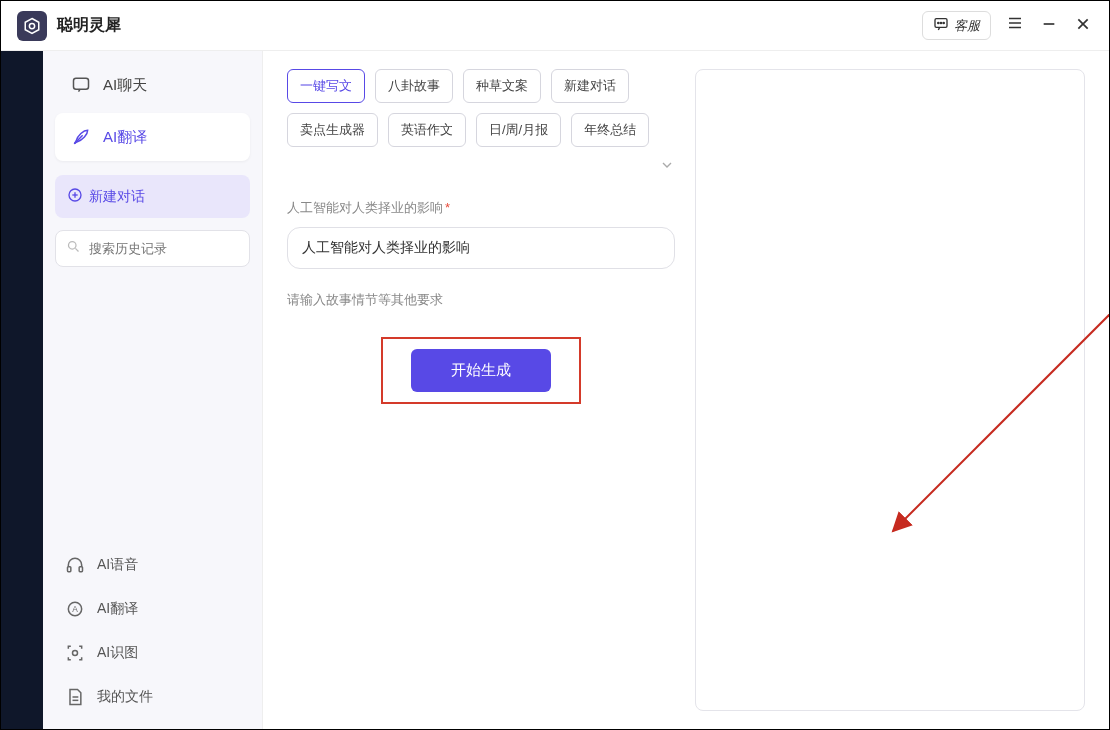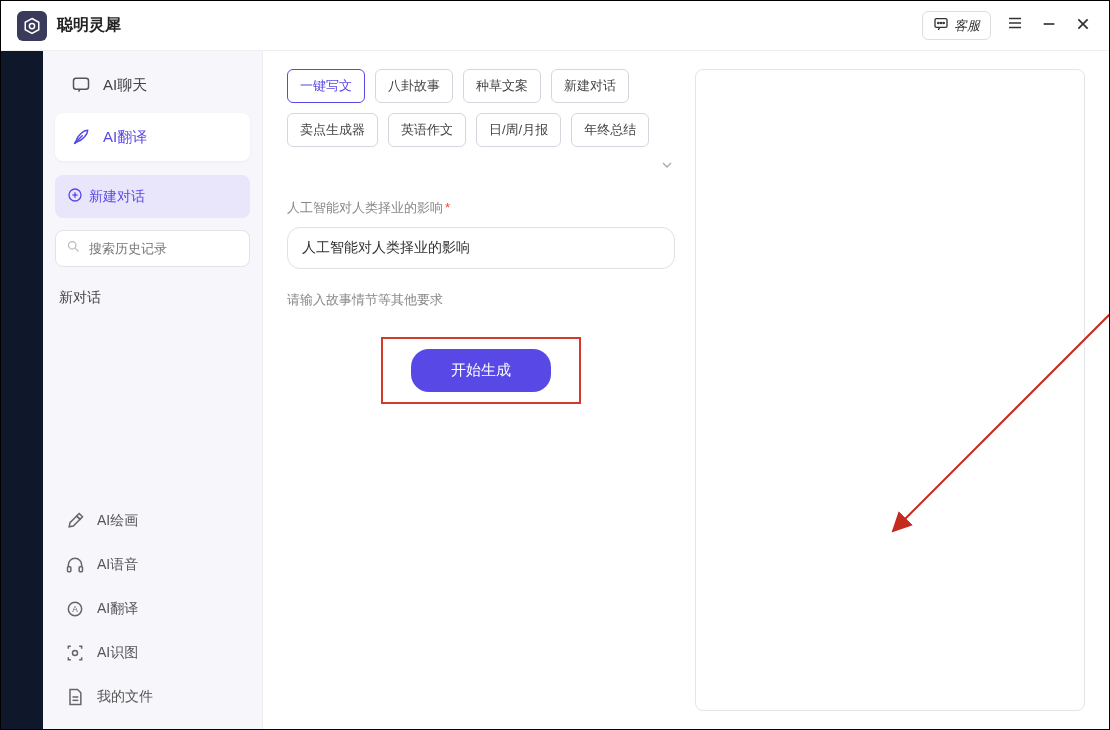--- a/index.html
+++ b/index.html
@@ -157,21 +157,21 @@
       margin-top: 18px;
       border: 2px solid #d43a2a;
       padding: 10px 28px;
       display: flex; justify-content: center;
       align-self: center;
     }
     .generate-btn {
       background: #5849e6;
       color: #fff;
       border: none;
-      border-radius: 18px;
+      border-radius: 6px;
       padding: 12px 40px;
       font-size: 15px;
       cursor: pointer;
     }
 
     
     .arrow-svg {
       position: absolute;
       top: 100px; left: 610px;
       width: 400px; height: 400px;
@@ -262,35 +262,23 @@
     <div class="search-box">
       <span>
         <svg width="15" height="15" viewBox="0 0 24 24" fill="none" stroke="#bbb" stroke-width="2">
             <circle cx="10" cy="10" r="6"></circle>
             <line x1="15" y1="15" x2="20" y2="20"></line>
           </svg>
       </span>
       <input type="text" placeholder="搜索历史记录" style="">
     </div>
 
-    <div class="history-list">
-      <div class="history-item">新对话</div>
-    </div>
 
     <div class="sidebar-spacer"></div>
 
-    <div class="tool-item">
-      <span class="nav-icon">
-        <svg viewBox="0 0 24 24" fill="none" stroke="#666" stroke-width="1.8">
-            <path d="M14 6l4 4-8 8-5 1 1-5z"></path>
-            <path d="M17 3l4 4-3 3-4-4z"></path>
-          </svg>
-      </span>
-      <span>AI绘画</span>
-    </div>
     <div class="tool-item">
       <span class="nav-icon">
         <svg viewBox="0 0 24 24" fill="none" stroke="#666" stroke-width="1.8">
             <path d="M4 14v-2a8 8 0 0116 0v2"></path>
             <rect x="3" y="14" width="4" height="6" rx="1"></rect>
             <rect x="17" y="14" width="4" height="6" rx="1"></rect>
           </svg>
       </span>
       <span>AI语音</span>
     </div>

